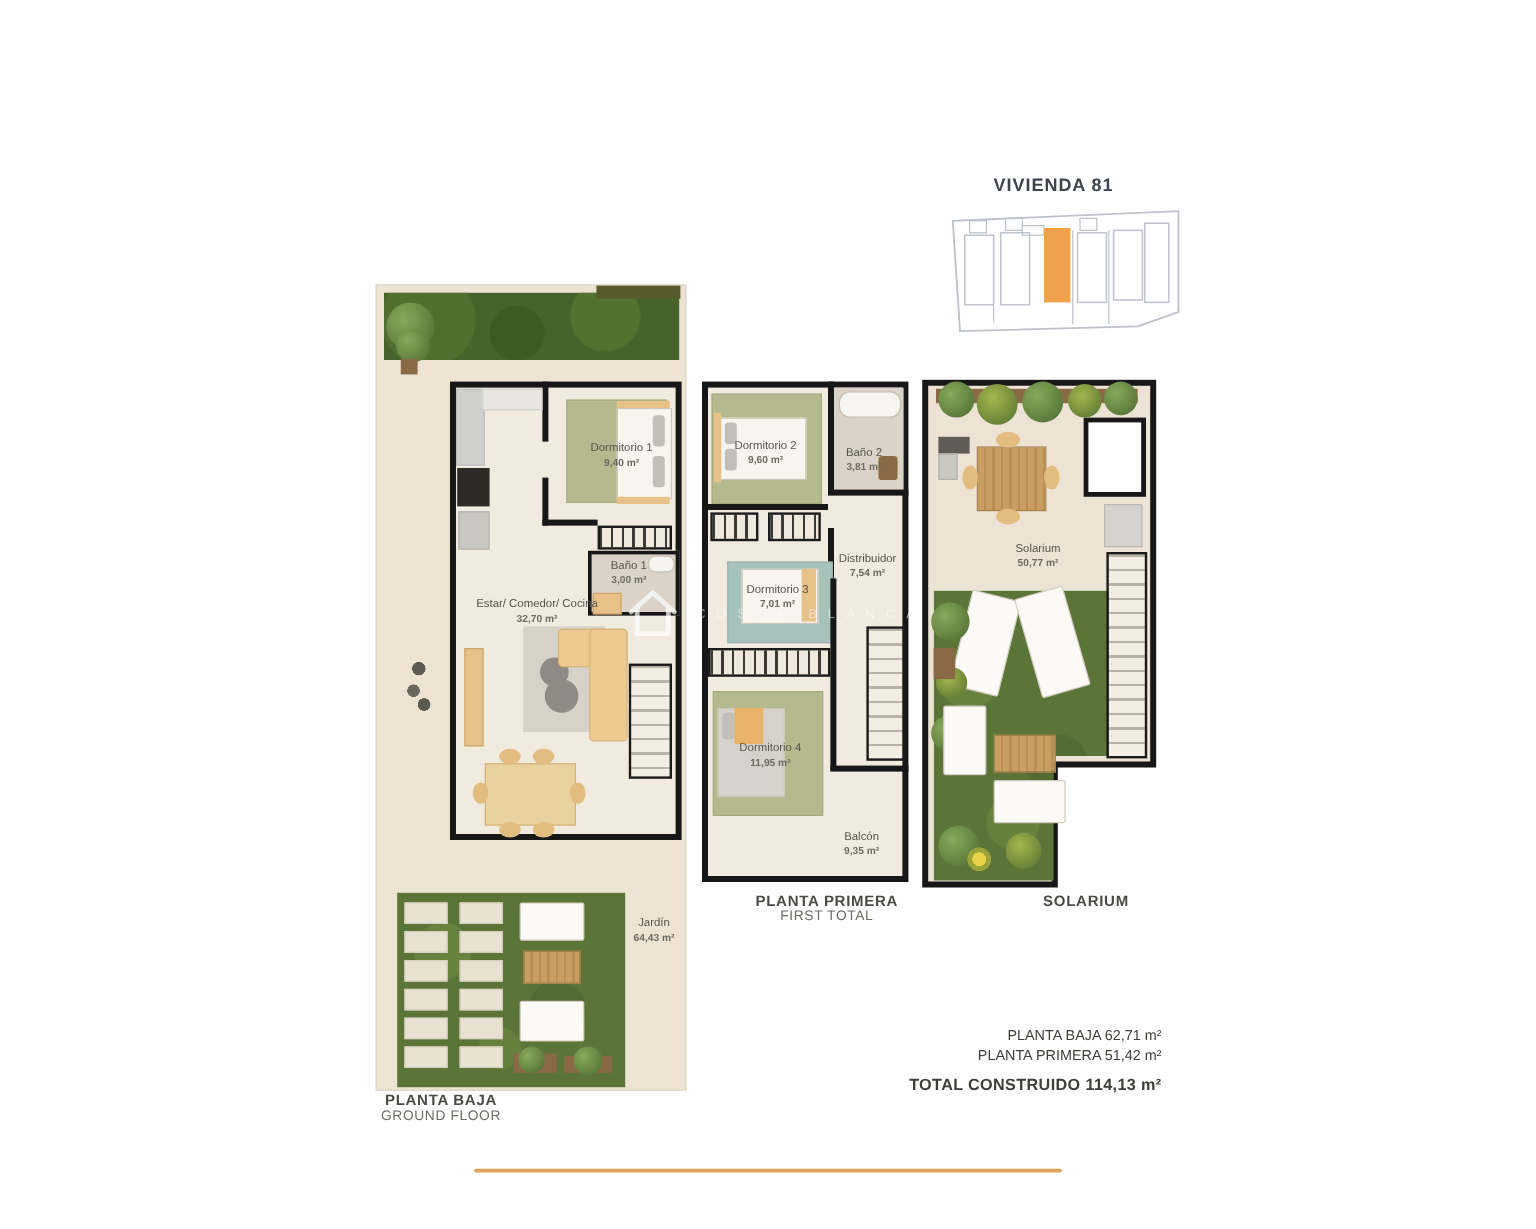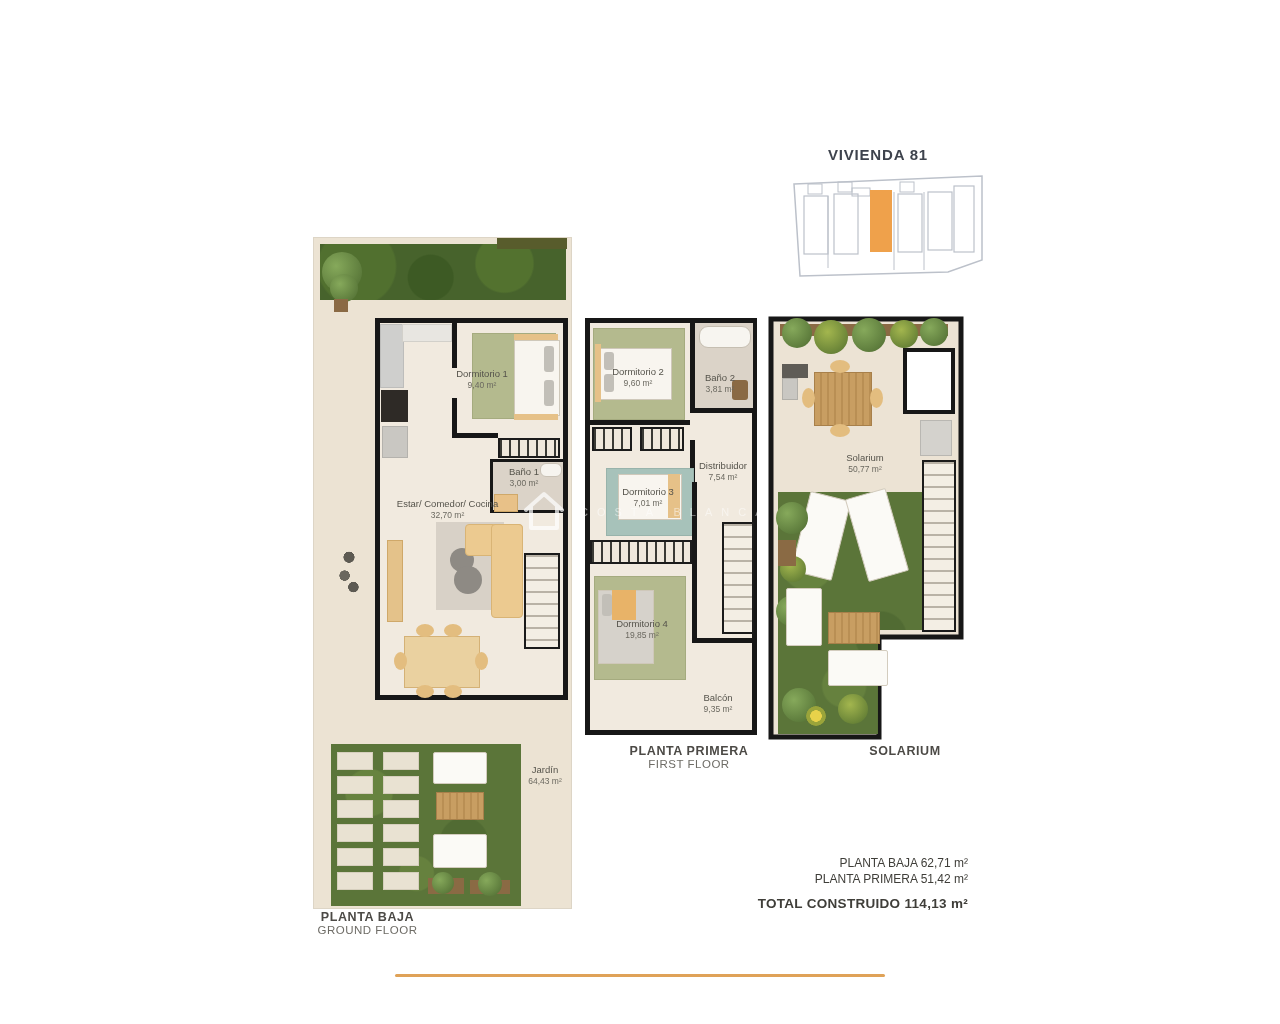--- a/index.html
+++ b/index.html
@@ -4,21 +4,21 @@
 <style>
   html,body{margin:0;padding:0;background:#ffffff;}
   .page{position:relative;width:1280px;height:1024px;background:#ffffff;overflow:hidden;
         font-family:"Liberation Sans", sans-serif;color:#4a4a44;}
 
   
   .plot{position:absolute;background:#ece3d3;border:1px solid #ddd5c6;}
   .house{position:absolute;background:#f1eadf;border:5px solid #171717;box-sizing:border-box;}
   .wall{position:absolute;background:#171717;}
   .room-label{position:absolute;text-align:center;font-size:9.5px;line-height:1.3;color:#55534b;z-index:6;}
-  .room-label .area{display:block;font-size:8.5px;color:#6b6960;}
+  .room-label .area{display:block;font-size:8.5px;color:#6b6960;font-weight:bold;}
   .rug-green{position:absolute;background:#b4ba8e;border:1px solid #a5ab7f;}
   .rug-teal{position:absolute;background:#a7c2ba;border:1px solid #98b3ab;}
   .rug-grey{position:absolute;background:#d8d1c7;}
   .bed{position:absolute;background:#f8f5ef;border:1px solid #cfc8ba;}
   .pillow{position:absolute;background:#c2bfb8;border-radius:3px;}
   .head{position:absolute;background:#e6c188;}
   .bath{position:absolute;background:#dbd3c8;}
   .closet{position:absolute;background:
       repeating-linear-gradient(90deg,#3a3a35 0 2px,#efe8dc 2px 9px);
       border:2px solid #1b1b1b;box-sizing:border-box;}
@@ -98,21 +98,21 @@
   <div class="planterbox" style="left:334px;top:299px;width:14px;height:13px;"></div>
 
   <div class="house" style="left:375px;top:318px;width:193px;height:382px;"></div>
 
   <div class="rug-green" style="left:472px;top:333px;width:82px;height:84px;"></div>
   <div class="bed" style="left:514px;top:340px;width:44px;height:74px;"></div>
   <div class="pillow" style="left:544px;top:346px;width:10px;height:26px;"></div>
   <div class="pillow" style="left:544px;top:380px;width:10px;height:26px;"></div>
   <div class="head" style="left:514px;top:334px;width:44px;height:6px;"></div>
   <div class="head" style="left:514px;top:414px;width:44px;height:6px;"></div>
-  <div class="room-label" style="left:437px;top:368px;width:90px;">
+  <div class="room-label" style="left:473px;top:368px;width:90px;">
     <span>Dormitorio 1</span>
     <span class="area">9,40 m²</span>
   </div>
   <div class="wall" style="left:452px;top:318px;width:5px;height:50px;"></div>
   <div class="wall" style="left:452px;top:398px;width:5px;height:40px;"></div>
   <div class="wall" style="left:452px;top:433px;width:46px;height:5px;"></div>
 
   <div style="position:absolute;left:380px;top:324px;width:22px;height:62px;background:#cfcfcd;border:1px solid #bdbdbb;"></div>
   <div style="position:absolute;left:402px;top:324px;width:48px;height:16px;background:#e8e6e1;border:1px solid #d2d0ca;"></div>
   <div style="position:absolute;left:381px;top:390px;width:27px;height:32px;background:#2e2a26;"></div>
@@ -223,34 +223,34 @@
   </div>
   <div class="closet" style="left:590px;top:540px;width:102px;height:24px;"></div>
   <div class="wall" style="left:692px;top:482px;width:5px;height:160px;"></div>
 
   <div class="rug-green" style="left:594px;top:576px;width:90px;height:102px;"></div>
   <div class="bed" style="left:598px;top:590px;width:54px;height:72px;background:#d6d2cb;"></div>
   <div class="head" style="left:612px;top:590px;width:24px;height:30px;background:#e8b368;"></div>
   <div class="pillow" style="left:602px;top:594px;width:10px;height:22px;"></div>
   <div class="room-label" style="left:596px;top:618px;width:92px;">
     <span>Dormitorio 4</span>
-    <span class="area">19,85 m²</span>
+    <span class="area">11,95 m²</span>
   </div>
 
   <div class="wall" style="left:692px;top:638px;width:65px;height:5px;"></div>
   <div class="room-label" style="left:688px;top:692px;width:60px;">
     <span>Balcón</span>
     <span class="area">9,35 m²</span>
   </div>
 
   <div class="stairs" style="left:722px;top:522px;width:32px;height:112px;"></div>
 
   <div class="caption" style="left:618px;top:744px;width:142px;">
     <div class="es">PLANTA PRIMERA</div>
-    <div class="en">FIRST FLOOR</div>
+    <div class="en">FIRST TOTAL</div>
   </div>
 
   <svg style="position:absolute;left:768px;top:316px;" width="196" height="424" viewBox="0 0 196 424">
     <polygon points="3,3 193,3 193,321 111,321 111,421 3,421" fill="#ece3d4" stroke="#171717" stroke-width="5"></polygon>
   </svg>
 
   <div class="planterbox" style="left:780px;top:324px;width:168px;height:12px;"></div>
   <div class="plant" style="left:782px;top:318px;width:30px;height:30px;"></div>
   <div class="plant" style="left:814px;top:320px;width:34px;height:34px;background:radial-gradient(circle at 40% 35%,#a3b64e,#53702f);"></div>
   <div class="plant" style="left:852px;top:318px;width:34px;height:34px;"></div>

